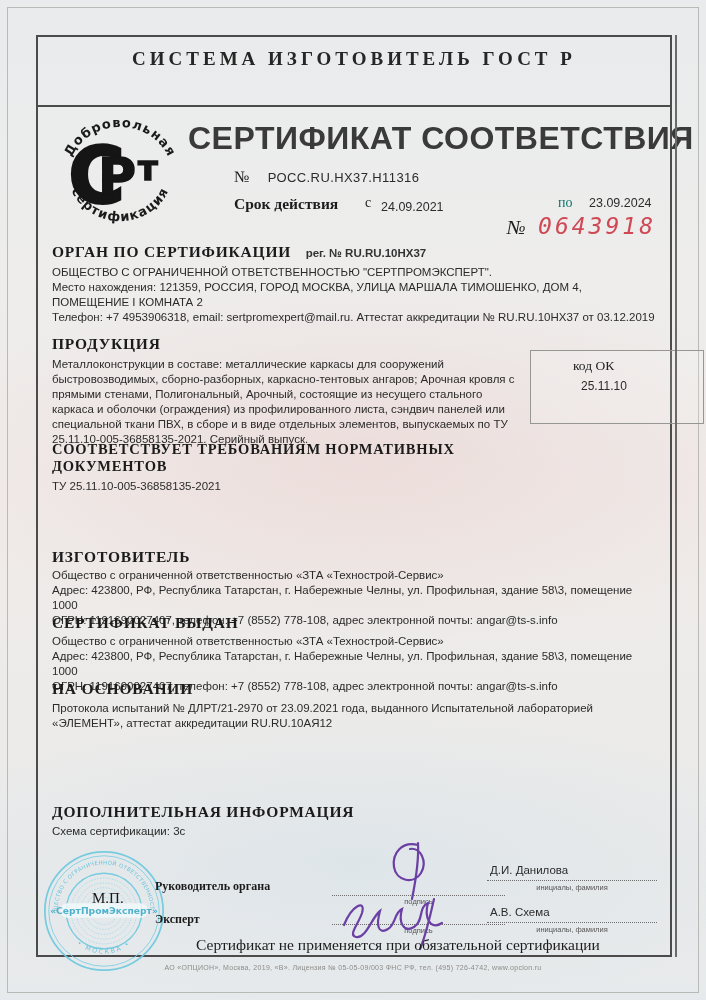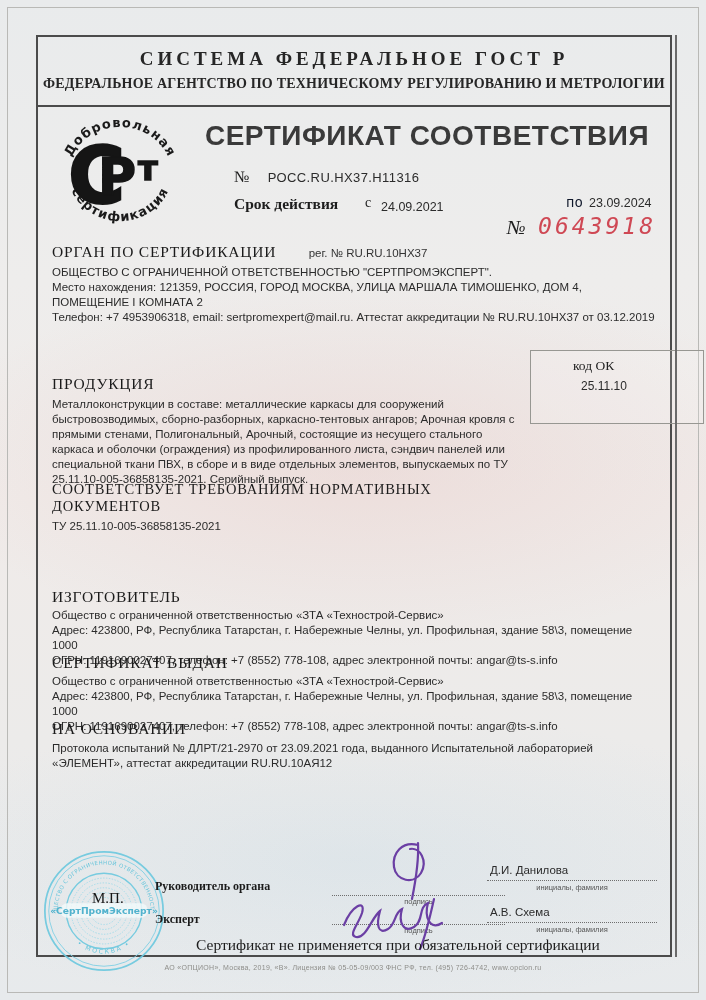--- a/index.html
+++ b/index.html
@@ -15,37 +15,37 @@
       radial-gradient(ellipse 620px 200px at 50% 86%, rgba(170,205,225,.18), rgba(170,205,225,0) 75%),
       linear-gradient(180deg,#e9ebec 0%,#eeedec 28%,#f0ebe9 50%,#ecebea 74%,#e7eaec 100%);
   }
   .scan-edge{position:absolute;inset:7px;border:1px solid #b9b9b6;}
   .frame{position:absolute;left:36px;top:35px;width:632px;height:918px;border:2px solid #4b4b4b;}
   .frame::after{content:"";position:absolute;top:-2px;bottom:-2px;right:-7px;border-right:2px solid #6a6a6a;}
   .hdr{position:absolute;top:0;left:0;right:0;height:68px;border-bottom:2px solid #4b4b4b;text-align:center;}
   .hdr-sys{margin-top:11px;font-family:"Liberation Serif",serif;font-weight:bold;font-size:19px;letter-spacing:4px;color:#262626;}
   .hdr-agency{margin-top:6px;font-family:"Liberation Serif",serif;font-weight:bold;font-size:14px;letter-spacing:.2px;color:#262626;}
   .title{position:absolute;left:150px;top:83px;width:478px;text-align:center;
-    font-weight:bold;font-size:28px;letter-spacing:.5px;color:#3a3a3a;white-space:nowrap;}
+    font-weight:bold;font-size:32px;letter-spacing:.5px;color:#3a3a3a;white-space:nowrap;}
   .logo{position:absolute;left:16px;top:76px;}
   .numline{position:absolute;left:196px;top:131px;}
   .no-sign{font-family:"Liberation Serif",serif;font-size:16px;color:#1d1d1d;}
   .no-val{font-size:13px;letter-spacing:.4px;color:#2c2c2c;margin-left:14px;}
   .validity{position:absolute;left:0;top:158px;width:100%;height:20px;}
   .val-label{position:absolute;left:196px;font-family:"Liberation Serif",serif;font-weight:bold;font-size:15.5px;color:#1d1d1d;}
   .val-from{position:absolute;left:327px;font-family:"Liberation Serif",serif;font-size:14px;color:#1d1d1d;}
   .val-fromdate{position:absolute;left:343px;font-size:12.5px;top:5px;color:#2c2c2c;}
-  .val-to{position:absolute;left:520px;font-family:Liberation Mono, monospace;font-size:14px;color:#0f172a;margin-left:8px;}
+  .val-to{position:absolute;left:520px;font-family:Liberation Serif, serif;font-size:14px;color:#0f766e;}
   .val-todate{position:absolute;left:551px;font-size:12.5px;top:1px;color:#2c2c2c;}
   .formnum{position:absolute;top:176px;right:14px;white-space:nowrap;font-style:italic;}
   .formnum .no-sign{font-size:20px;}
   .formnum-digits{font-family:"DejaVu Sans Mono",monospace;font-size:23px;letter-spacing:3px;color:#cf4854;margin-left:8px;}
   .sec{position:absolute;left:14px;}
-  .sec-head{font-family:"Liberation Serif",serif;font-weight:normal;font-size:15.5px;letter-spacing:.8px;color:#1b1b1b;margin-top:40px;}
-  .reg-note{font-size:11.5px;letter-spacing:0;color:#333;margin-left:28px;font-family:"Liberation Sans",sans-serif;font-weight:normal;}
+  .sec-head{font-family:"Liberation Serif",serif;font-weight:bold;font-size:15.5px;letter-spacing:.8px;color:#1b1b1b;}
+  .reg-note{font-size:11.5px;letter-spacing:0;color:#333;margin-left:10px;font-family:"Liberation Sans",sans-serif;font-weight:bold;}
   .body-text{font-size:11.5px;line-height:15px;color:#2b2b2b;margin-top:3px;}
   .codebox{position:absolute;left:492px;width:140px;border:1px solid #979792;background:rgba(255,255,255,.15);padding-left:32px;}
   .codebox .cb-label{font-family:"Liberation Serif",serif;font-size:13.5px;color:#222;margin:7px 0 0 10px;}
   .codebox .cb-value{font-size:12px;color:#2b2b2b;margin:5px 6px 8px 18px;}
   .sig-label{position:absolute;font-family:"Liberation Serif",serif;font-weight:bold;font-size:12px;color:#1b1b1b;}
   .sline{position:absolute;border-bottom:1px dotted #6e6e6e;}
   .tiny-cap{position:absolute;font-size:7.5px;color:#555;text-align:center;}
   .sig-name{position:absolute;font-size:11.5px;color:#2b2b2b;}
   .note{position:absolute;left:158px;top:899px;font-family:"Liberation Serif",serif;font-size:15.5px;color:#1d1d1d;}
   .mp{position:absolute;left:54px;top:853px;font-family:"Liberation Serif",serif;font-size:15px;color:#161616;}
@@ -55,22 +55,21 @@
 </style>
 </head>
 <body>
 
 <div class="paper"></div>
 <div class="scan-edge"></div>
 
 <div class="frame">
 
   <div class="hdr">
-    <div class="hdr-sys">СИСТЕМА ФЕДЕРАЛЬНОЕ ГОСТ Р</div>
-    <div class="hdr-agency">ФЕДЕРАЛЬНОЕ АГЕНТСТВО ПО ТЕХНИЧЕСКОМУ РЕГУЛИРОВАНИЮ И МЕТРОЛОГИИ</div>
+    <div class="hdr-sys">СИСТЕМА ИЗГОТОВИТЕЛЬ ГОСТ Р</div>
   </div>
 
   <div class="logo">
     <svg width="132" height="120" viewBox="0 0 132 120">
       <defs>
         <path id="logoTop" d="M 14,62 A 52,48 0 0 1 118,62"></path>
         <path id="logoBot" d="M 14,60 A 52,48 0 0 0 118,60"></path>
       </defs>
       <text font-family="DejaVu Sans" font-size="13" font-weight="bold" fill="#1a1a1a" letter-spacing="1">
         <textPath href="#logoTop" startOffset="50%" text-anchor="middle">Добровольная</textPath>
@@ -142,20 +141,24 @@
     <div class="body-text" style="margin-top:2px;">Общество с ограниченной ответственностью «ЗТА «Технострой-Сервис»</div>
     <div class="body-text" style="margin-top:0;">Адрес: 423800, РФ, Республика Татарстан, г. Набережные Челны, ул. Профильная, здание 58\3, помещение 1000</div>
     <div class="body-text" style="margin-top:0;">ОГРН: 1191690027407, телефон: +7 (8552) 778-108, адрес электронной почты: angar@ts-s.info</div>
   </div>
 
   <div class="sec" style="top:643px;width:606px;">
     <div class="sec-head">НА ОСНОВАНИИ</div>
     <div class="body-text" style="width:600px;margin-top:3px;">Протокола испытаний № ДЛРТ/21-2970 от 23.09.2021 года, выданного Испытательной лабораторией «ЭЛЕМЕНТ», аттестат аккредитации RU.RU.10АЯ12</div>
   </div>
 
+  <div class="sec" style="top:766px;width:606px;">
+    <div class="sec-head">ДОПОЛНИТЕЛЬНАЯ ИНФОРМАЦИЯ</div>
+    <div class="body-text" style="margin-top:3px;">Схема сертификации: 3с</div>
+  </div>
 
   <div class="stamp">
     <svg width="126" height="126" viewBox="0 0 130 130">
       <defs>
         <path id="stTop" d="M 17,65 A 48,48 0 1 1 113,65"></path>
         <path id="stBot" d="M 21,65 A 44,44 0 0 0 109,65"></path>
       </defs>
       <circle cx="65" cy="65" r="61" fill="none" stroke="#6ec9df" stroke-width="1.8"></circle>
       <circle cx="65" cy="65" r="57" fill="none" stroke="#7fd0e4" stroke-width="1"></circle>
       <circle cx="65" cy="65" r="39" fill="none" stroke="#6ec9df" stroke-width="1.4"></circle>

